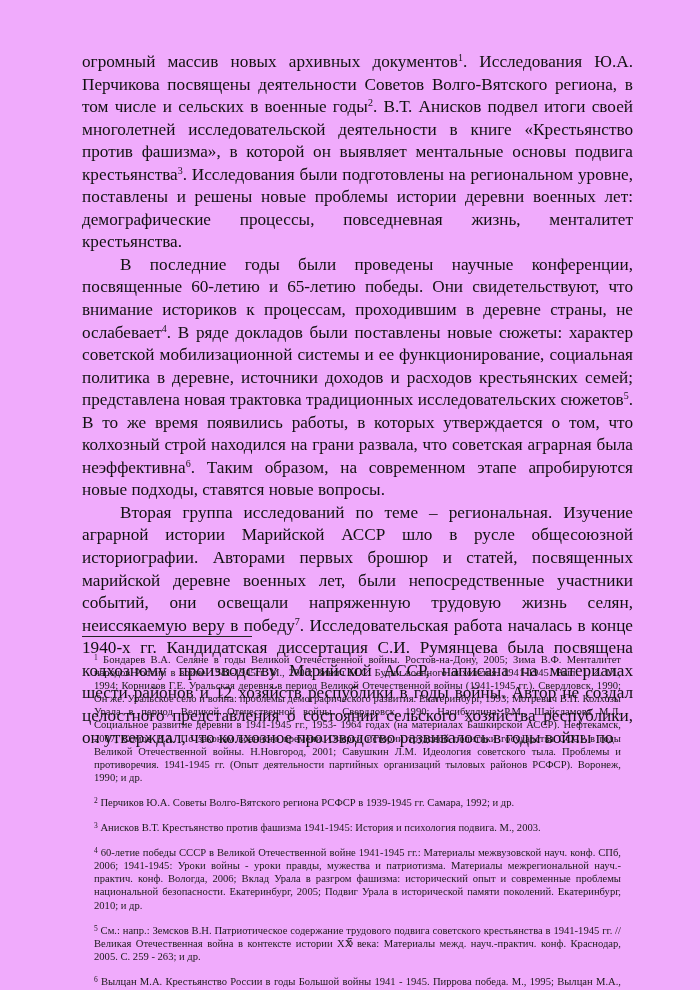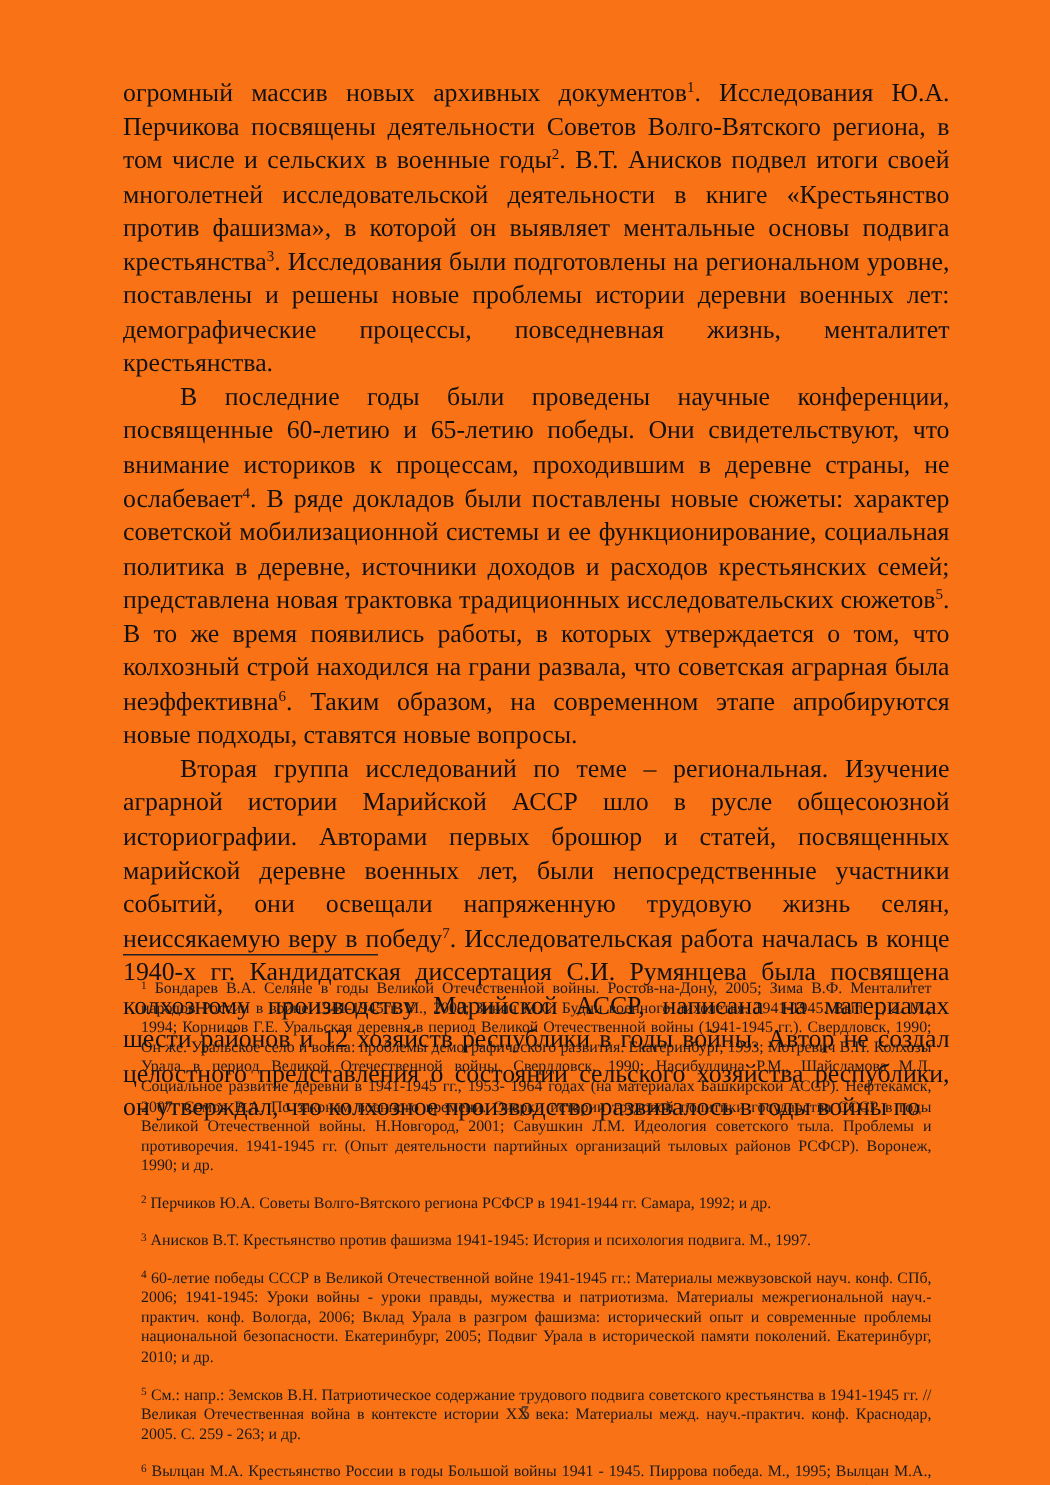--- a/index.html
+++ b/index.html
@@ -12,21 +12,21 @@
       height: 990px;
       position: relative;
       overflow: hidden;
       font-family: "Liberation Serif", "DejaVu Serif", serif;
       color: #111111;
     }
     .page {
       position: absolute;
       left: 0; top: 0;
       width: 700px; height: 990px;
-      background: #f97316;
+      background: #f0abfc;
     }
     .body-text {
       position: absolute;
       left: 82px;
       top: 51px;
       width: 551px;
       font-size: 17.2px;
       line-height: 22.55px;
       text-align: justify;
       hyphens: manual;
@@ -85,21 +85,21 @@
   <div class="body-text">
     <p><span>огромный массив новых архивных документов</span><sup class="fn">1</sup><span>. Исследования Ю.А. Перчикова посвящены деятельности Советов Волго-Вятского региона, в том числе и сельских в военные годы</span><sup class="fn">2</sup><span>. В.Т. Анисков подвел итоги своей многолетней исследовательской деятельности в книге «Крестьянство против фашизма», в которой он выявляет ментальные основы подвига крестьянства</span><sup class="fn">3</sup><span>. Исследования были подготовлены на региональном уровне, поставлены и решены новые проблемы истории деревни военных лет: демографические процессы, повседневная жизнь, менталитет крестьянства.</span></p>
     <p class="indent"><span>В последние годы были проведены научные конференции, посвященные 60-летию и 65-летию победы. Они свидетельствуют, что внимание историков к процессам, проходившим в деревне страны, не ослабевает</span><sup class="fn">4</sup><span>. В ряде докладов были поставлены новые сюжеты: характер советской мобилизационной системы и ее функционирование, социальная политика в деревне, источники доходов и расходов крестьянских семей; представлена новая трактовка традиционных исследовательских сюжетов</span><sup class="fn">5</sup><span>. В то же время появились работы, в которых утверждается о том, что колхозный строй находился на грани развала, что советская аграрная была неэффективна</span><sup class="fn">6</sup><span>. Таким образом, на современном этапе апробируются новые подходы, ставятся новые вопросы.</span></p>
     <p class="indent"><span>Вторая группа исследований по теме – региональная. Изучение аграрной истории Марийской АССР шло в русле общесоюзной историографии. Авторами первых брошюр и статей, посвященных марийской деревне военных лет, были непосредственные участники событий, они освещали напряженную трудовую жизнь селян, неиссякаемую веру в победу</span><sup class="fn">7</sup><span>. Исследовательская работа началась в конце 1940-х гг. Кандидатская диссертация С.И. Румянцева была посвящена колхозному производству Марийской АССР, написана на материалах шести районов и 12 хозяйств республики в годы войны. Автор не создал целостного представления о состоянии сельского хозяйства республики, он утверждал, что колхозное производство развивалось в годы войны по</span></p>
   </div>
 
   <div class="footnote-rule"></div>
 
   <div class="footnotes">
     <p><sup class="fn">1</sup><span> Бондарев В.А. Селяне в годы Великой Отечественной войны. Ростов-на-Дону, 2005; Зима В.Ф. Менталитет народов России в войне 1941-1945гг. М., 2000; Зинич М.С. Будни военного лихолетья. 1941-1945. Вып. 1, 2. М., 1994; Корнилов Г.Е. Уральская деревня в период Великой Отечественной войны (1941-1945 гг.). Свердловск, 1990; Он же. Уральское село и война: проблемы демографического развития. Екатеринбург, 1993; Мотревич В.П. Колхозы Урала в период Великой Отечественной войны. Свердловск, 1990; Насибуллина Р.М., Шайсламова М.Л. Социальное развитие деревни в 1941-1945 гг., 1953- 1964 годах (на материалах Башкирской АССР). Нефтекамск, 2007; Сомов В.А. По законам военного времени. Очерки истории трудовой политики государства СССР в годы Великой Отечественной войны. Н.Новгород, 2001; Савушкин Л.М. Идеология советского тыла. Проблемы и противоречия. 1941-1945 гг. (Опыт деятельности партийных организаций тыловых районов РСФСР). Воронеж, 1990; и др.</span></p>
-    <p><sup class="fn">2</sup><span> Перчиков Ю.А. Советы Волго-Вятского региона РСФСР в 1941-1944 гг. Самара, 1992; и др.</span></p>
-    <p><sup class="fn">3</sup><span> Анисков В.Т. Крестьянство против фашизма 1941-1945: История и психология подвига. М., 1997.</span></p>
+    <p><sup class="fn">2</sup><span> Перчиков Ю.А. Советы Волго-Вятского региона РСФСР в 1939-1945 гг. Самара, 1992; и др.</span></p>
+    <p><sup class="fn">3</sup><span> Анисков В.Т. Крестьянство против фашизма 1941-1945: История и психология подвига. М., 2003.</span></p>
     <p><sup class="fn">4</sup><span> 60-летие победы СССР в Великой Отечественной войне 1941-1945 гг.: Материалы межвузовской науч. конф. СПб, 2006; 1941-1945: Уроки войны - уроки правды, мужества и патриотизма. Материалы межрегиональной науч.-практич. конф. Вологда, 2006; Вклад Урала в разгром фашизма: исторический опыт и современные проблемы национальной безопасности. Екатеринбург, 2005; Подвиг Урала в исторической памяти поколений. Екатеринбург, 2010; и др.</span></p>
     <p><sup class="fn">5</sup><span> См.: напр.: Земсков В.Н. Патриотическое содержание трудового подвига советского крестьянства в 1941-1945 гг. // Великая Отечественная война в контексте истории XX века: Материалы межд. науч.-практич. конф. Краснодар, 2005. С. 259 - 263; и др.</span></p>
     <p><sup class="fn">6</sup><span> Вылцан М.А. Крестьянство России в годы Большой войны 1941 - 1945. Пиррова победа. М., 1995; Вылцан М.А., Кондрашин В.В. Крестьянство и сельское хозяйство СССР в годы Великой Отечественной войны // Общество и власть. XX век. Саранск, 2006. С. 34 - 57; Надькин Т.Д. Сталинская аграрная политика и крестьянство Мордовии. М., 2010.</span></p>
   </div>
 
   <div class="page-number">5</div>
 </div>
 
 </body></html>

